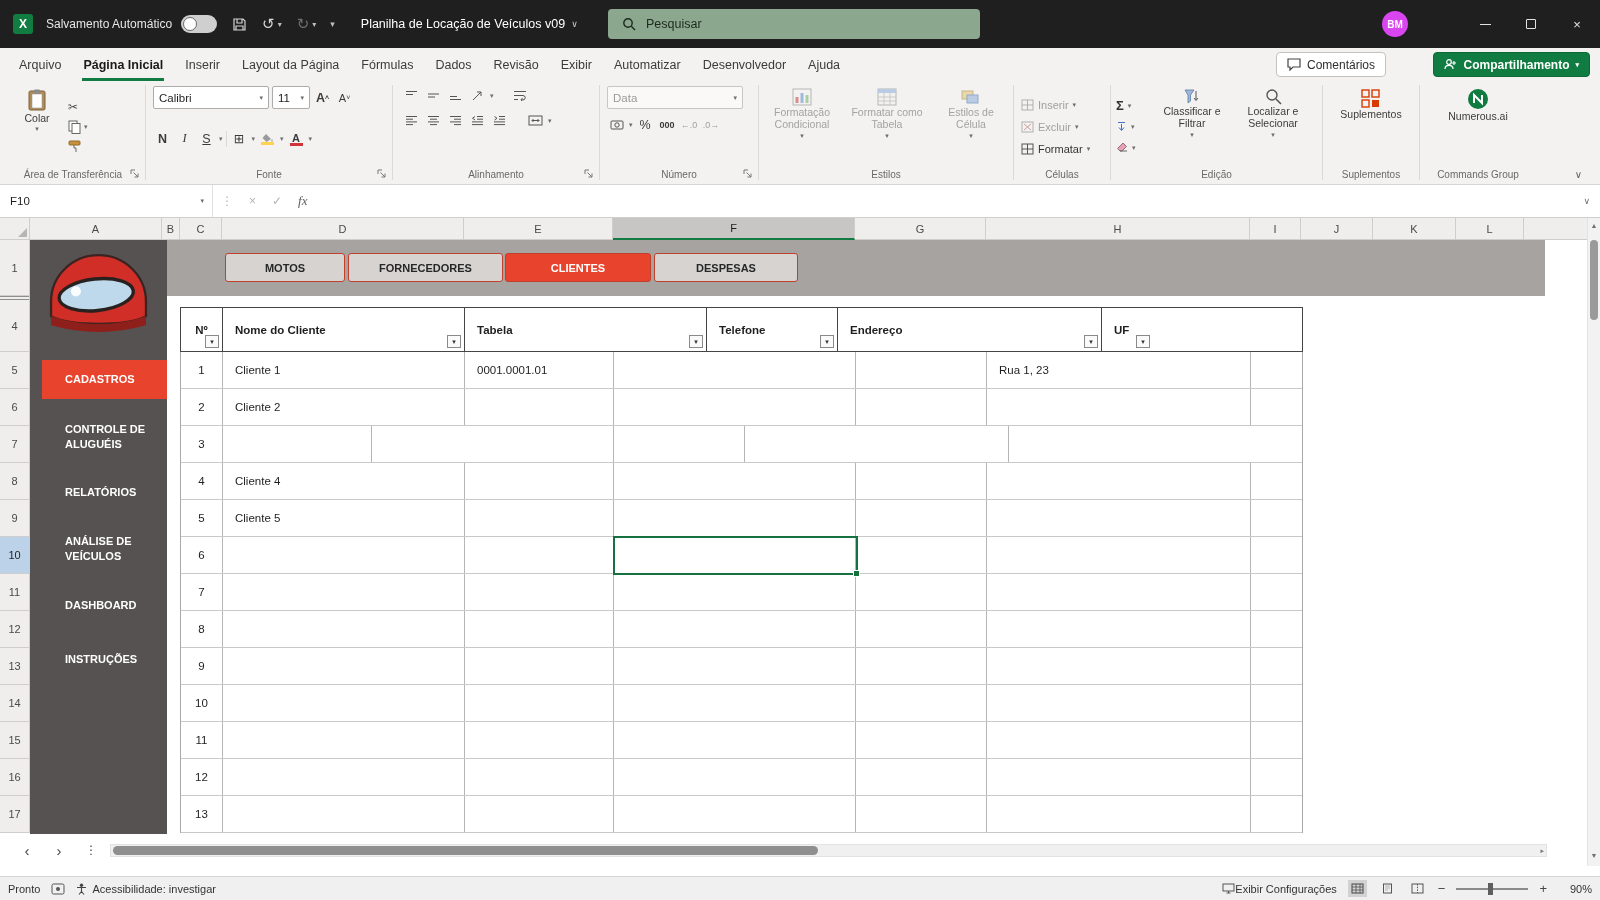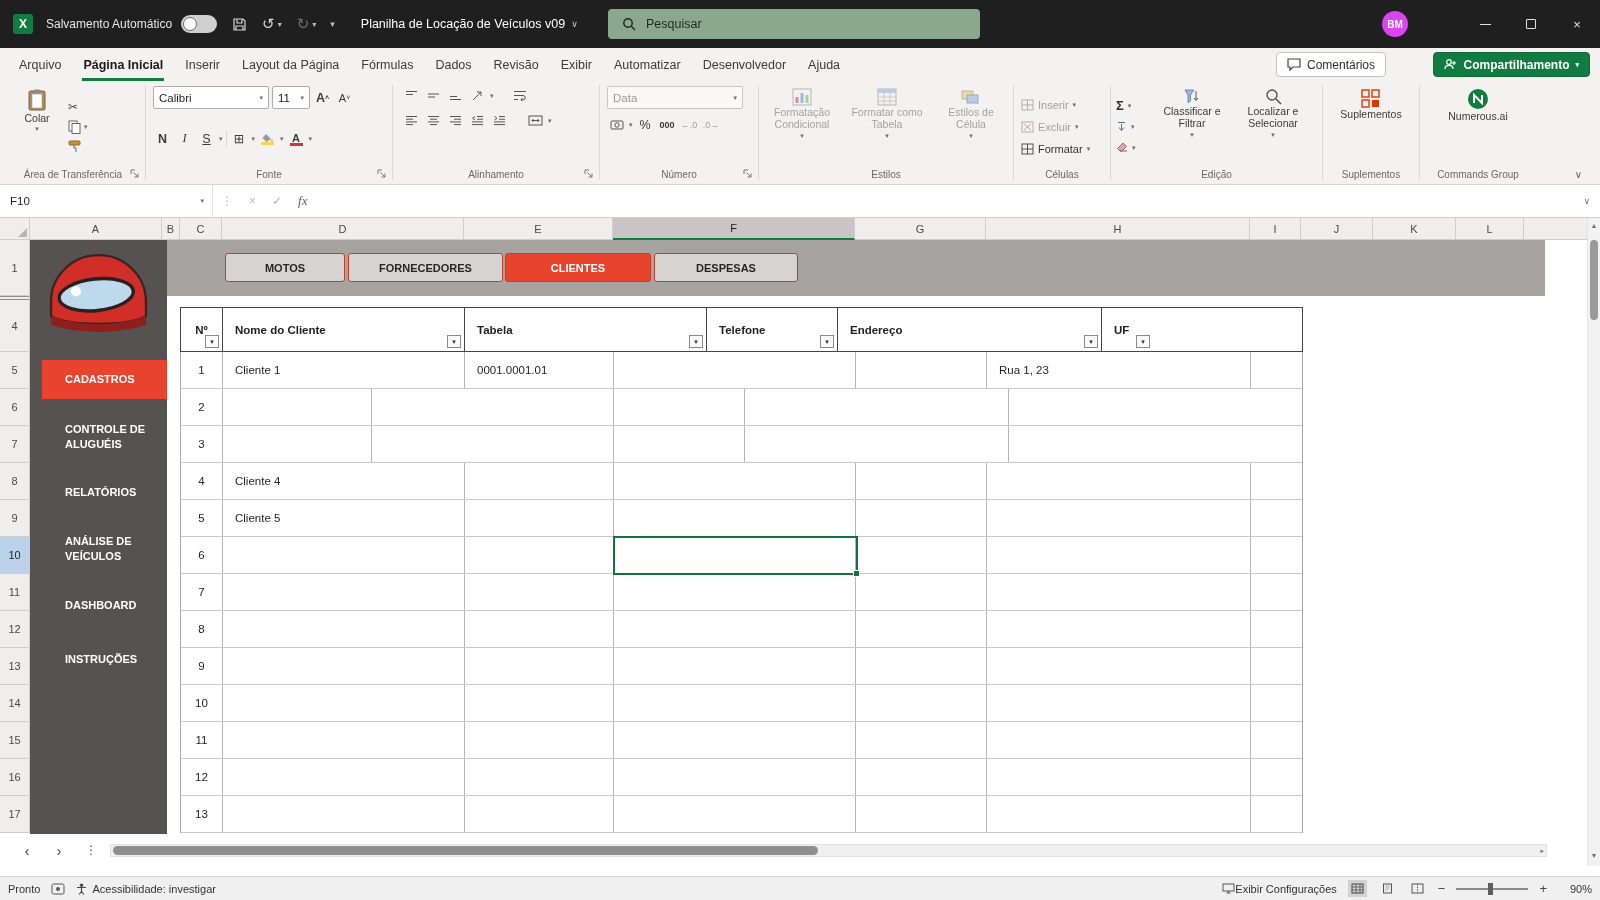--- a/index.html
+++ b/index.html
@@ -657,20 +657,21 @@
           <div class="td center" style="width: 42px;">1</div>
           <div class="td" style="width: 242px;">Cliente 1</div>
           <div class="td" style="width: 149px;">0001.0001.01</div>
           <div class="td" style="width: 242px;"></div>
           <div class="td" style="width: 131px;"></div>
           <div class="td" style="width: 264px;">Rua 1, 23</div>
           <div class="td" style="width: 51px;"></div>
         </div>
         <div class="tr">
           <div class="td center" style="width: 42px;">2</div>
+          <div class="td" style="width: 242px;">Cliente 2</div>
           <div class="td" style="width: 149px;"></div>
           <div class="td" style="width: 242px;"></div>
           <div class="td" style="width: 131px;"></div>
           <div class="td" style="width: 264px;"></div>
           <div class="td" style="width: 51px;"></div>
         </div>
         <div class="tr">
           <div class="td center" style="width: 42px;">3</div>
           <div class="td" style="width: 149px;"></div>
           <div class="td" style="width: 242px;"></div>

